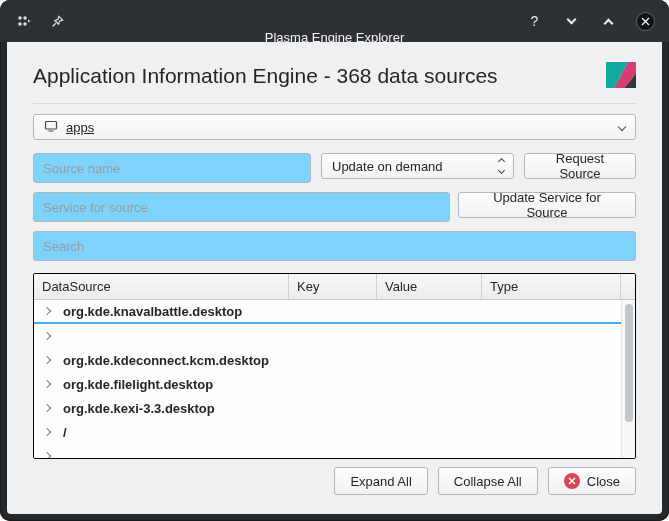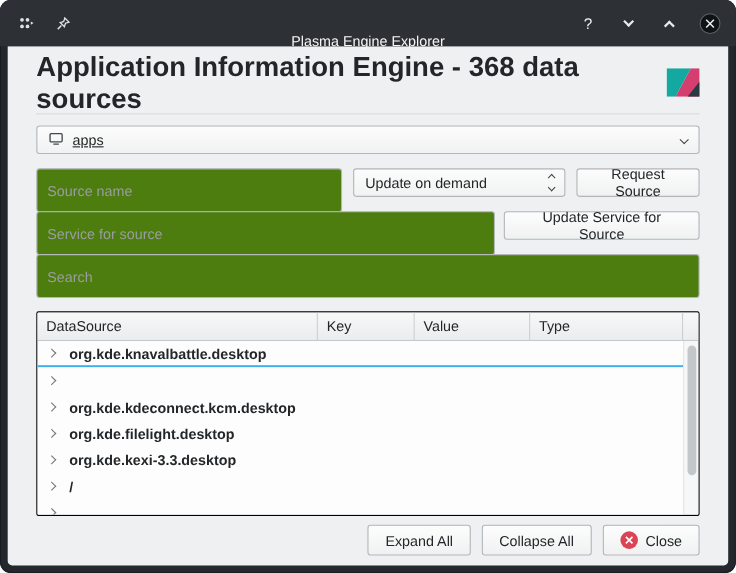--- a/index.html
+++ b/index.html
@@ -14,29 +14,29 @@
   .tb-btn { display: flex; align-items: center; justify-content: center; width: 19px; height: 19px; cursor: default; }
   .help-btn { font-size: 14px; color: #eceff1; }
   .chev { display: inline-block; width: 7px; height: 7px; border-right: 2px solid #e8eaec; border-bottom: 2px solid #e8eaec; }
   .chev.down { transform: rotate(45deg); margin-top: -3px; }
   .chev.up { transform: rotate(-135deg); margin-top: 4px; }
   .close-circle { width: 19px; height: 19px; border-radius: 50%; background: #101315; border: 1px solid #5c6165; display: flex; align-items: center; justify-content: center; }
 
   
   .content { flex: 1; margin: 0 7px 7px; background: #eff0f1; border-radius: 0 0 4px 4px; padding: 12px 26px 0; display: flex; flex-direction: column; color: #232629; font-size: 13px; }
   .header-row { display: flex; align-items: center; justify-content: space-between; height: 44px; margin-bottom: 5px; }
-  .page-title { font-size: 25px; font-weight: 700; color: #232629; }
+  .page-title { font-size: 21px; font-weight: 400; color: #232629; }
   .separator { height: 1px; background: #d9dbdd; margin-bottom: 10px; }
 
   .combo { height: 26px; border: 1px solid #b3b7ba; border-radius: 3px; background: linear-gradient(180deg, #fcfcfc, #f1f2f2); display: flex; align-items: center; padding: 0 10px; margin-bottom: 13px; }
   .combo-label { margin-left: 8px; text-decoration: underline; }
   .dchev { margin-left: auto; width: 6px; height: 6px; border-right: 1.6px solid #43474a; border-bottom: 1.6px solid #43474a; transform: rotate(45deg); }
 
   .form-row { display: flex; height: 26px; margin-bottom: 13px; }
-  input.text { height: 40px; border: 1px solid #b3b7ba; border-radius: 3px; background: #4d7c0f; padding: 0 9px; font: 13px "Liberation Sans", sans-serif; color: #232629; outline: none; }
+  input.text { height: 30px; border: 1px solid #b3b7ba; border-radius: 3px; background: #7dd3fc; padding: 0 9px; font: 13px "Liberation Sans", sans-serif; color: #232629; outline: none; }
   input.text::placeholder { color: #9a9da0; opacity: 1; }
   .src-name { width: 278px; margin-right: 10px; }
   .spinbox { width: 193px; margin-right: 10px; border: 1px solid #b3b7ba; border-radius: 3px; background: linear-gradient(180deg, #fcfcfc, #f1f2f2); display: flex; align-items: center; padding-left: 10px; }
   .spin-arrows { margin-left: auto; width: 24px; height: 100%; display: flex; flex-direction: column; align-items: center; justify-content: center; gap: 4px; }
   .sarr { width: 5px; height: 5px; border-right: 1.6px solid #43474a; border-bottom: 1.6px solid #43474a; }
   .sarr.up { transform: rotate(-135deg); }
   .sarr.down { transform: rotate(45deg); }
 
   button.btn { border: 1px solid #b3b7ba; border-radius: 3px; background: linear-gradient(180deg, #fdfdfd, #f0f1f1); font: 13px "Liberation Sans", sans-serif; color: #232629; padding: 0 15px; display: flex; align-items: center; justify-content: center; gap: 7px; height: 26px; }
   .req-src { flex: 1; }

